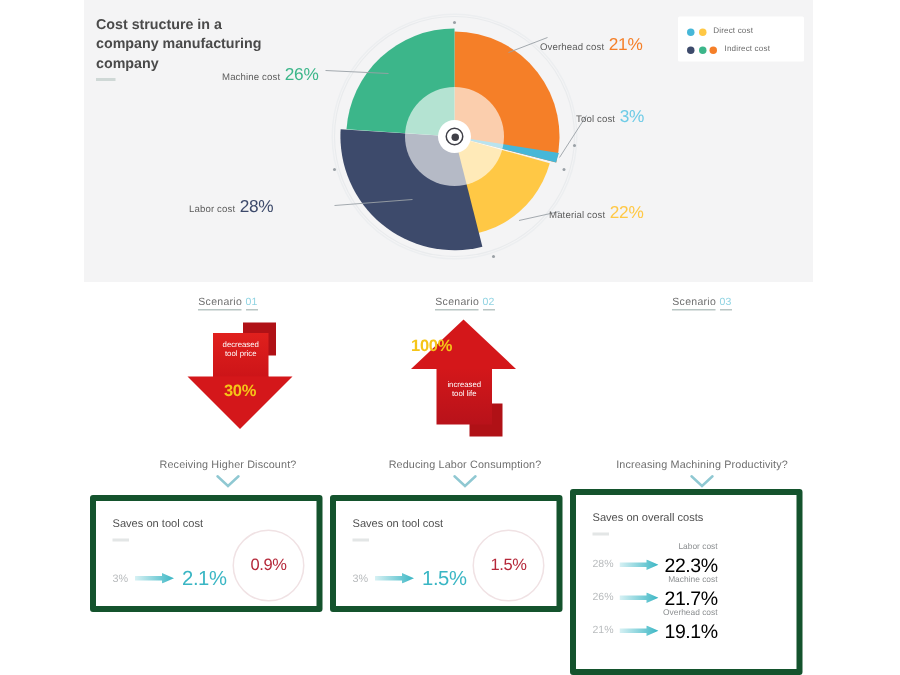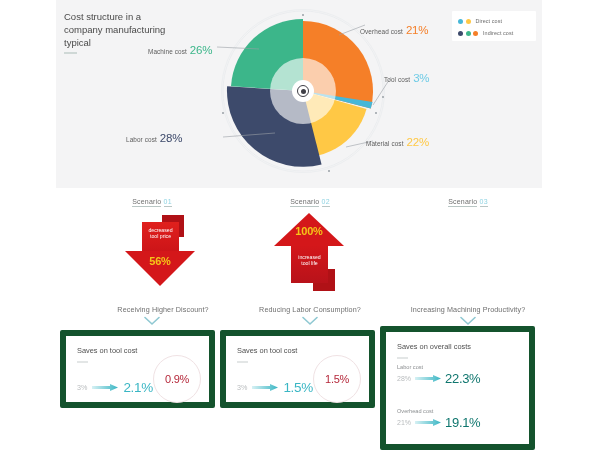--- a/index.html
+++ b/index.html
@@ -10,21 +10,21 @@
   }
   .stage{position:relative;width:600px;height:450px;}
 
   
   .panel{
     position:absolute;left:56px;top:0;width:486px;height:188px;
     background:#f4f4f5;
   }
   .panel-title{
     position:absolute;left:64px;top:10px;width:120px;
-    font-size:9.5px;line-height:13px;color:#4a4a4a;font-weight:400;
+    font-size:9.5px;line-height:13px;color:#4a4a4a;font-weight:700;
   }
   .title-dash{
     position:absolute;left:64px;top:52px;width:13px;height:1.5px;
     background:#cfd8d6;
   }
 
   
   .legend{
     position:absolute;left:452px;top:11px;width:84px;height:30px;
     background:#ffffff;border-radius:1px;
@@ -88,38 +88,39 @@
   .dn-pct{position:absolute;left:68px;top:42px;width:70px;text-align:center;
     font-size:11px;font-weight:700;color:#f5c518;letter-spacing:-.2px;}
 
   
   .up-tab{position:absolute;left:98px;top:56px;width:22px;height:22px;background:#b01116;}
   .up-shaft{position:absolute;left:76px;top:32px;width:37px;height:38px;
     background:linear-gradient(180deg,#d4171a 0%,#b8121a 100%);}
   .up-head{position:absolute;left:59px;top:0px;width:0;height:0;
     border-left:35px solid transparent;border-right:35px solid transparent;
     border-bottom:33px solid #d4171a;}
-  .up-pct{position:absolute;left:59px;top:12px;width:70px;text-align:center;
+  .up-pct{position:absolute;left:59px;top:12px;width:70px;
     font-size:11px;font-weight:700;color:#f5c518;letter-spacing:-.2px;}
   .up-txt{position:absolute;left:76px;top:41px;width:37px;text-align:center;
     font-size:5.2px;line-height:6.4px;color:#ffffff;}
 
   .question{
     position:absolute;top:305px;width:190px;text-align:center;
     font-size:7.2px;color:#6f6f6f;letter-spacing:.1px;
   }
-  .q1{left:68px;} .q2{left:215px;} .q3{left:373px;}
+  .q1{left:57px;} .q2{left:215px;} .q3{left:373px;}
 
   .chev{position:absolute;top:316px;width:190px;display:flex;justify-content:center;}
   .c1{left:57px;} .c2{left:215px;} .c3{left:373px;}
 
   
   .card{
-    position:absolute;background:#ffffff;border:6px solid #14532d;border-radius:2px;
+    position:absolute;background:#ffffff;border:4px solid #14532d;border-radius:2px;
     box-sizing:border-box;
+    text-align:right;
   }
   .card1{left:60px;top:330px;width:155px;height:78px;}
   .card2{left:220px;top:330px;width:155px;height:78px;}
   .card3{left:380px;top:326px;width:155px;height:124px;}
 
   .card-title{position:absolute;left:11px;top:10px;font-size:7.4px;color:#4f4f4f;}
   .card-dash{position:absolute;left:11px;top:25px;width:11px;height:1.5px;background:#e3e6e6;}
 
   .circ{
     position:absolute;border-radius:50%;border:1px solid #f0e2e4;
@@ -131,36 +132,36 @@
 
   .srow{position:absolute;display:flex;align-items:center;gap:5px;}
   .s-from{font-size:7.2px;color:#b9bcbe;}
   .s-to{font-size:13.5px;color:#3ab6c4;letter-spacing:-.3px;font-weight:400;}
   .s-row1{left:11px;top:44px;}
 
   .grow{position:absolute;left:11px;}
   .g-name{font-size:5.6px;color:#8c8f91;margin-bottom:0px;line-height:7px;}
   .g-line{display:flex;align-items:center;gap:4px;}
   .g-from{font-size:7px;color:#b9bcbe;}
-  .g-to{font-size:13px;color:#0f766e;letter-spacing:-.3px;}
+  .g-to{font-size:13px;color:#000000;letter-spacing:-.3px;}
   .gr1{top:32px;} .gr2{top:54px;} .gr3{top:76px;}
 
   .arrow-i{flex:none;}
 </style>
 </head>
 <body>
 
 <div class="stage">
 
   <div class="panel"></div>
 
   <div class="panel-title">
     <div>Cost structure in a</div>
     <div>company manufacturing</div>
-    <div>typical</div>
+    <div>company</div>
   </div>
   <div class="title-dash"></div>
 
   <div class="legend">
     <div class="legend-row">
       <span class="legend-dots">
         <span class="ldot" style="background:#46b7d8"></span>
         <span class="ldot" style="background:#ffc845"></span>
       </span>
       <span class="legend-label">Direct cost</span>
@@ -243,21 +244,21 @@
     </div>
     <div class="arrow-box">
       <div class="dn-tab"></div>
       <div class="dn-shaft"></div>
       <div class="dn-cap"></div>
       <div class="dn-head"></div>
       <div class="dn-txt">
         <div>decreased</div>
         <div>tool price</div>
       </div>
-      <div class="dn-pct">56%</div>
+      <div class="dn-pct">30%</div>
     </div>
   </div>
   <div class="question q1">Receiving Higher Discount?</div>
   <div class="chev c1">
     <svg width="16" height="10" viewBox="0 0 16 10">
         <path d="M1 1.5 L8 8 L15 1.5" fill="none" stroke="#8fc8d2" stroke-width="1.6" stroke-linecap="round"></path>
       </svg>
   </div>
   <div class="card card1">
     <div class="card-title">Saves on tool cost</div>
@@ -349,20 +350,36 @@
                 <stop offset="0" stop-color="#d7f1f4"></stop>
                 <stop offset="1" stop-color="#3ab6c4"></stop>
               </linearGradient>
             </defs>
           <path d="M0 2 H18 V0 L26 3.5 L18 7 V5 H0 Z" fill="url(#ga3)"></path>
         </svg>
         <span class="g-to">22.3%</span>
       </div>
     </div>
 
+    <div class="grow gr2">
+      <div class="g-name">Machine cost</div>
+      <div class="g-line">
+        <span class="g-from">26%</span>
+        <svg class="arrow-i" width="26" height="7" viewBox="0 0 26 7">
+          <defs>
+              <linearGradient id="ga4" x1="0" x2="1">
+                <stop offset="0" stop-color="#d7f1f4"></stop>
+                <stop offset="1" stop-color="#3ab6c4"></stop>
+              </linearGradient>
+            </defs>
+          <path d="M0 2 H18 V0 L26 3.5 L18 7 V5 H0 Z" fill="url(#ga4)"></path>
+        </svg>
+        <span class="g-to">21.7%</span>
+      </div>
+    </div>
 
     <div class="grow gr3">
       <div class="g-name">Overhead cost</div>
       <div class="g-line">
         <span class="g-from">21%</span>
         <svg class="arrow-i" width="26" height="7" viewBox="0 0 26 7">
           <defs>
               <linearGradient id="ga5" x1="0" x2="1">
                 <stop offset="0" stop-color="#d7f1f4"></stop>
                 <stop offset="1" stop-color="#3ab6c4"></stop>

